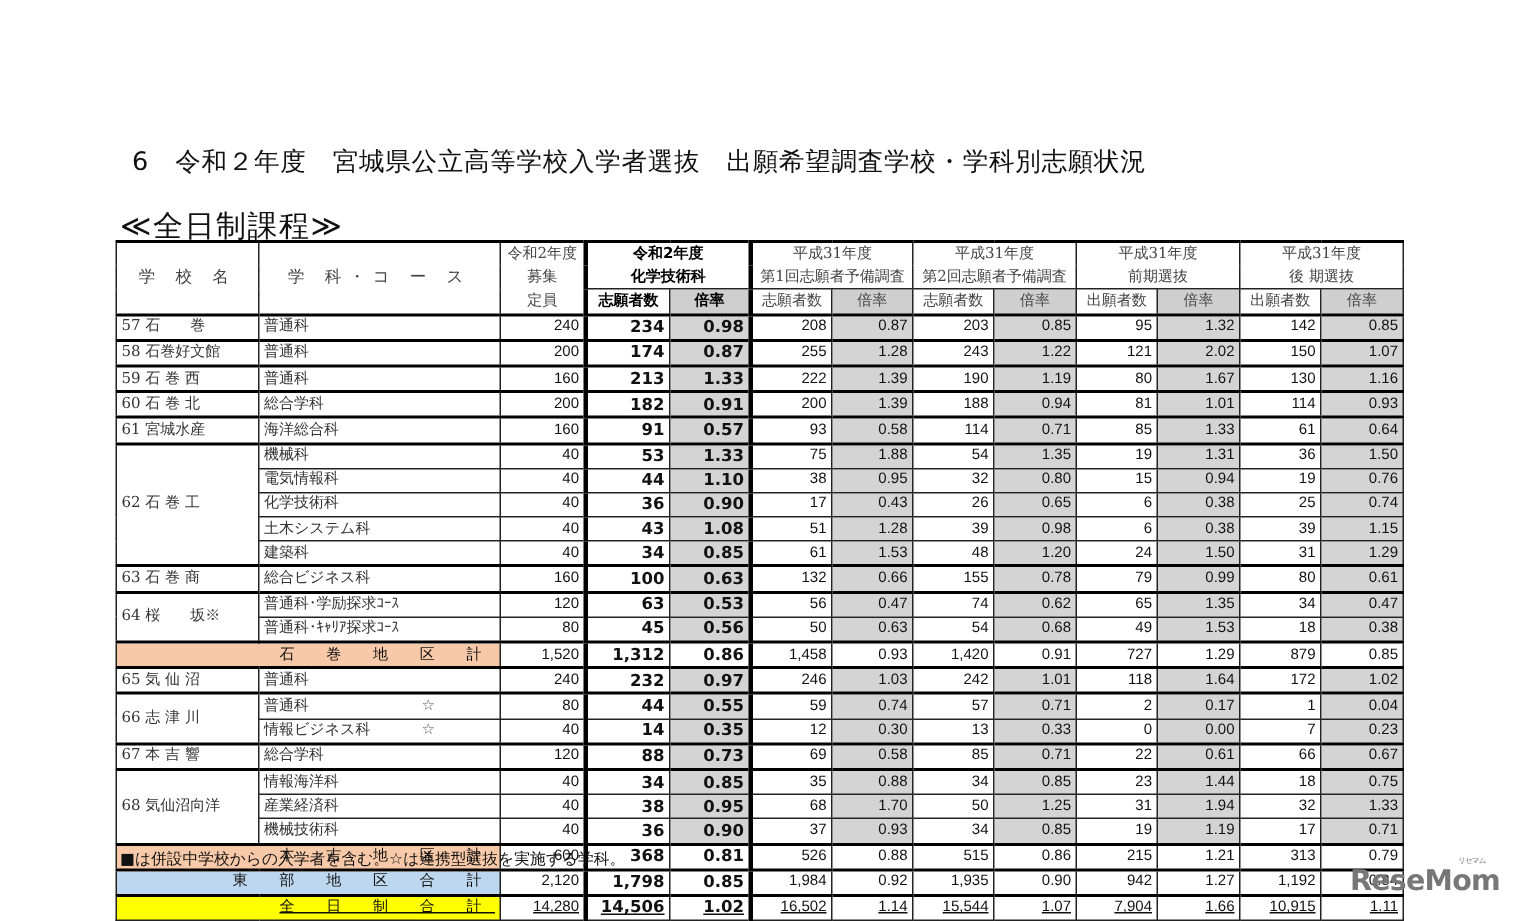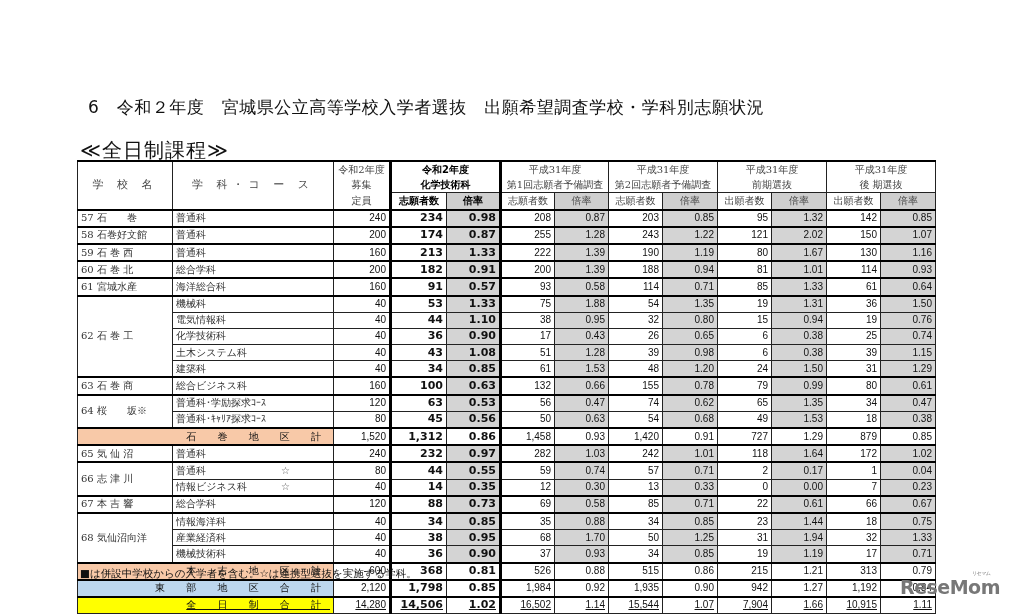--- a/index.html
+++ b/index.html
@@ -289,21 +289,21 @@
         <td class="num gray" style="background: inherit;">1.29</td>
         <td class="num" style="background: inherit;">879</td>
         <td class="num gray" style="background: inherit;">0.85</td>
       </tr>
       <tr>
         <td class="school" style="border-top: 2px solid rgb(0, 0, 0);">65 気 仙 沼</td>
         <td class="course" style="border-top: 2px solid rgb(0, 0, 0);"><span>普通科</span></td>
         <td class="num" style="border-top: 2px solid rgb(0, 0, 0);">240</td>
         <td class="num bold thick-l" style="border-top: 2px solid rgb(0, 0, 0);">232</td>
         <td class="num bold gray thick-r" style="border-top: 2px solid rgb(0, 0, 0);">0.97</td>
-        <td class="num" style="border-top: 2px solid rgb(0, 0, 0);">282</td>
+        <td class="num" style="border-top: 2px solid rgb(0, 0, 0);">246</td>
         <td class="num gray" style="border-top: 2px solid rgb(0, 0, 0); padding-left: 24px;">1.03</td>
         <td class="num" style="border-top: 2px solid rgb(0, 0, 0);">242</td>
         <td class="num gray" style="border-top: 2px solid rgb(0, 0, 0);">1.01</td>
         <td class="num" style="border-top: 2px solid rgb(0, 0, 0);">118</td>
         <td class="num gray" style="border-top: 2px solid rgb(0, 0, 0);">1.64</td>
         <td class="num" style="border-top: 2px solid rgb(0, 0, 0);">172</td>
         <td class="num gray" style="border-top: 2px solid rgb(0, 0, 0);">1.02</td>
       </tr>
       <tr>
         <td class="school" rowspan="2" style="border-top: 2px solid rgb(0, 0, 0);">66 志 津 川</td>

